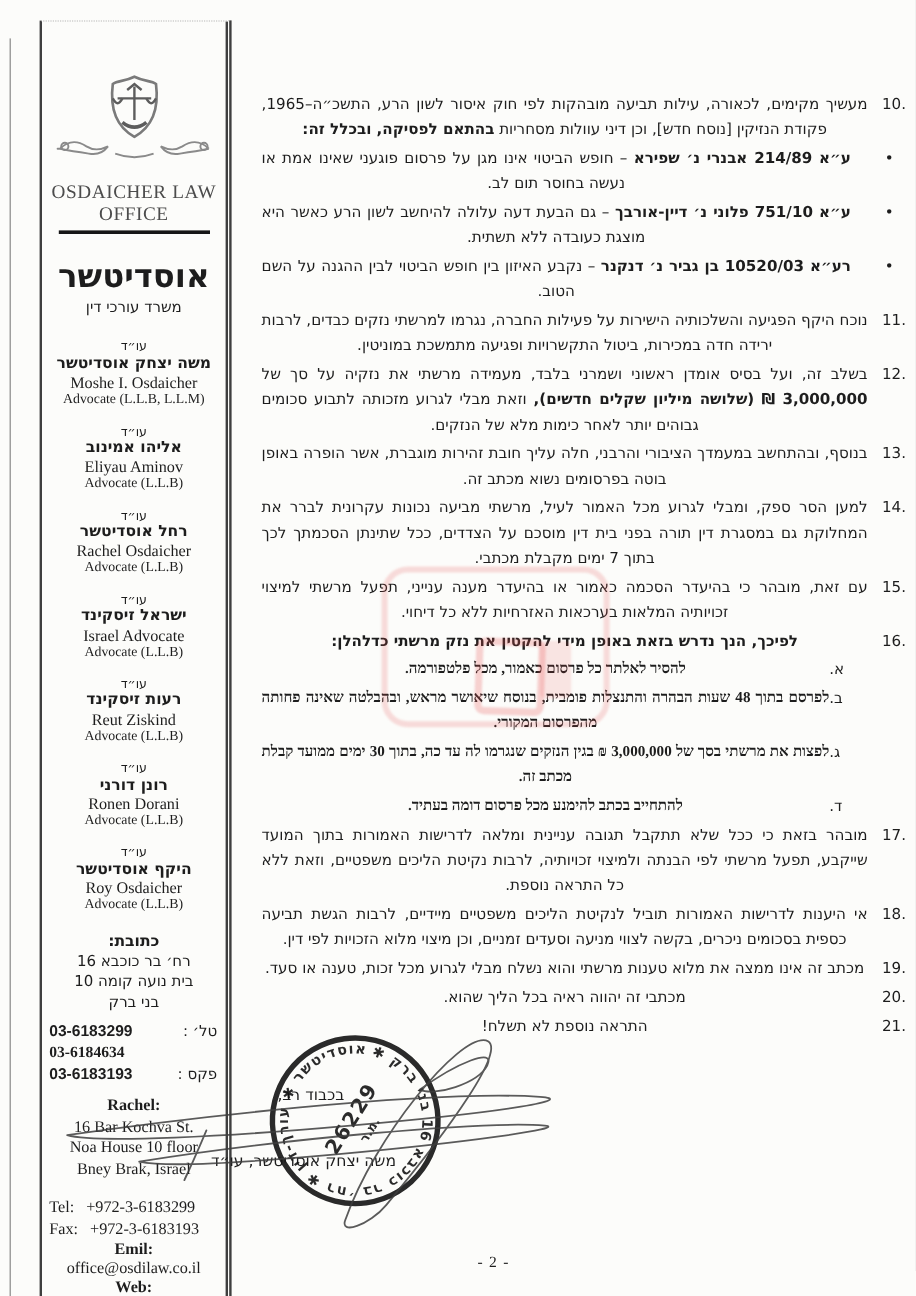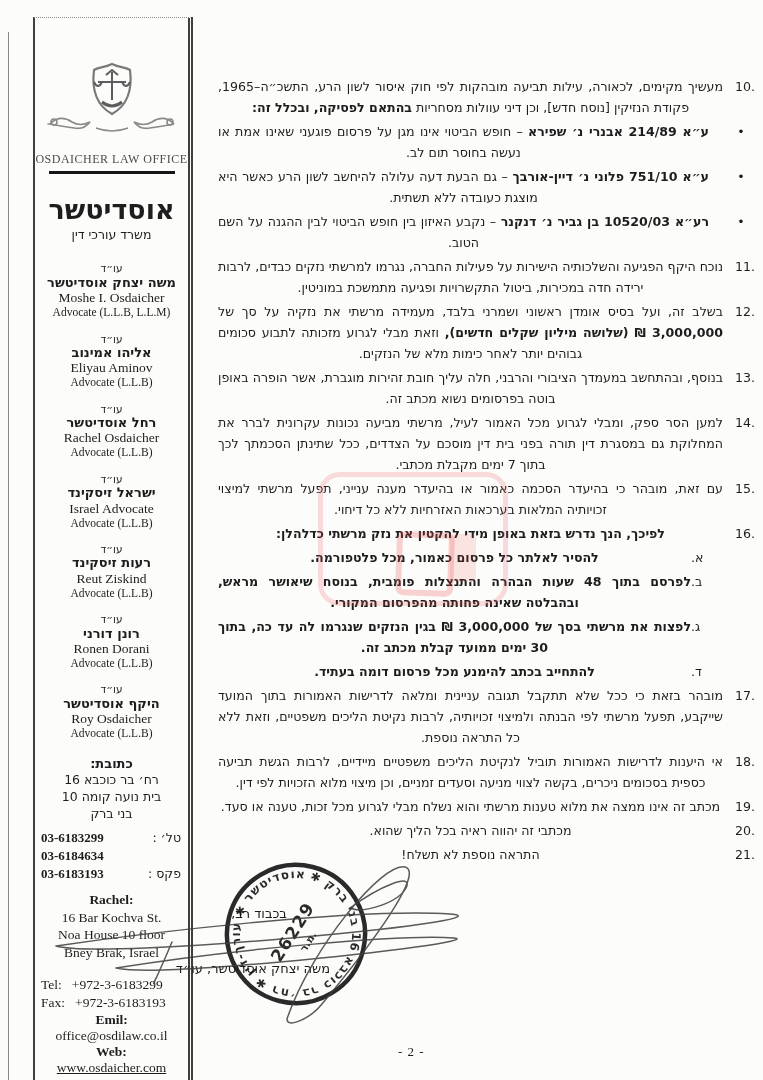--- a/index.html
+++ b/index.html
@@ -13,33 +13,33 @@
 
   
   .sidebar{
     position:absolute;left:33px;top:17px;width:160px;height:1063px;
     border-top:1px dotted #8a8a8a;
     border-left:2px solid #3f3f3f;
     border-right:5px double #3f3f3f;
     text-align:center;box-sizing:border-box;padding-top:40px;
   }
   .logo-wrap{margin:0 auto 2px;}
-  .logo-name{font-family:"Liberation Serif","DejaVu Serif",serif;font-size:12px;letter-spacing:.5px;color:#4c4c4c;margin-top:2px;}
+  .logo-name{font-family:"Liberation Serif","DejaVu Serif",serif;font-size:16px;letter-spacing:.5px;color:#4c4c4c;margin-top:2px;}
   .logo-rule{width:126px;height:3px;background:#161616;margin:4px auto 22px;}
   .firm-he{font-size:27px;font-weight:700;direction:rtl;line-height:1.05;font-family:"DejaVu Sans",sans-serif;}
   .firm-sub{font-size:12.5px;direction:rtl;margin-top:3px;margin-bottom:20px;font-family:"DejaVu Sans",sans-serif;}
   .attorney{margin-bottom:13px;line-height:1.18;}
   .att-title{font-size:10.5px;direction:rtl;font-family:"DejaVu Sans",sans-serif;}
   .att-he{font-size:13px;font-weight:700;direction:rtl;font-family:"DejaVu Sans",sans-serif;}
   .att-en{font-size:13.5px;font-family:"Liberation Serif","DejaVu Serif",serif;}
   .att-deg{font-size:11.5px;font-family:"Liberation Serif","DejaVu Serif",serif;}
   .addr-he{direction:rtl;font-size:12.5px;line-height:1.35;margin-top:14px;font-family:"DejaVu Sans",sans-serif;}
   .addr-he .lbl{font-weight:700;font-size:13px;}
   .phone-row{display:flex;direction:rtl;justify-content:space-between;padding:0 7px 0 6px;font-size:12.5px;line-height:1.4;}
-  .phone-row .num{direction:ltr;font-family:Liberation Serif, serif;font-size:13px;font-weight:700;}
+  .phone-row .num{direction:ltr;font-family:Liberation Sans, sans-serif;font-size:13px;font-weight:700;}
   .phone-row .plbl{font-family:"DejaVu Sans",sans-serif;}
   .phone-extra{text-align:left;padding-left:6px;direction:ltr;font-family:"Liberation Serif","DejaVu Serif",serif;font-size:13px;font-weight:700;line-height:1.4;}
   .addr-en{font-family:"Liberation Serif","DejaVu Serif",serif;font-size:13.5px;line-height:1.3;margin-top:8px;}
   .addr-en .lbl{font-weight:700;}
   .contact-row{display:flex;direction:ltr;text-align:left;padding-left:6px;gap:10px;font-family:"Liberation Serif","DejaVu Serif",serif;font-size:13.5px;line-height:1.35;}
   .contact-block{margin-top:14px;}
   .c-lbl{font-weight:700;font-family:"Liberation Serif","DejaVu Serif",serif;font-size:13.5px;}
   .c-val{font-family:"Liberation Serif","DejaVu Serif",serif;font-size:13.5px;}
   .c-val.u{text-decoration:underline;}
 
@@ -48,21 +48,21 @@
     position:absolute;left:218px;right:8px;top:76px;direction:rtl;
     font-size:12.6px;line-height:21px;
     font-family:"DejaVu Sans","DejaVu Serif",sans-serif;
   }
   .item{display:flex;margin-bottom:3px;}
   .marker{flex:0 0 32px;direction:ltr;unicode-bidi:isolate;text-align:right;padding-left:7px;box-sizing:border-box;}
   .item.bullet .marker{flex:0 0 46px;text-align:center;padding-left:18px;}
   .item.sub .marker{flex:0 0 64px;text-align:left;direction:rtl;padding-left:0;}
   .itext{flex:1;text-align:justify;text-align-last:center;}
   .b{font-weight:700;}
-  .item.sub .itext{font-weight:700;}
+  .item.sub .itext{font-weight:700;font-family:Liberation Serif, serif;}
 
   
   .closing{position:absolute;left:188px;top:906px;width:142px;text-align:center;direction:rtl;font-family:"DejaVu Sans",sans-serif;font-size:13px;}
   .closing .signer{margin-top:40px;white-space:nowrap;}
   .pageno{position:absolute;left:398px;top:1044px;font-size:13px;font-family:"Liberation Serif","DejaVu Serif",serif;letter-spacing:1px;}
 
   
   .stamp{position:absolute;left:220px;top:858px;width:152px;height:152px;transform:rotate(14deg);opacity:.9;}
   .scribble{position:absolute;left:52px;top:846px;width:432px;height:180px;pointer-events:none;}
 

